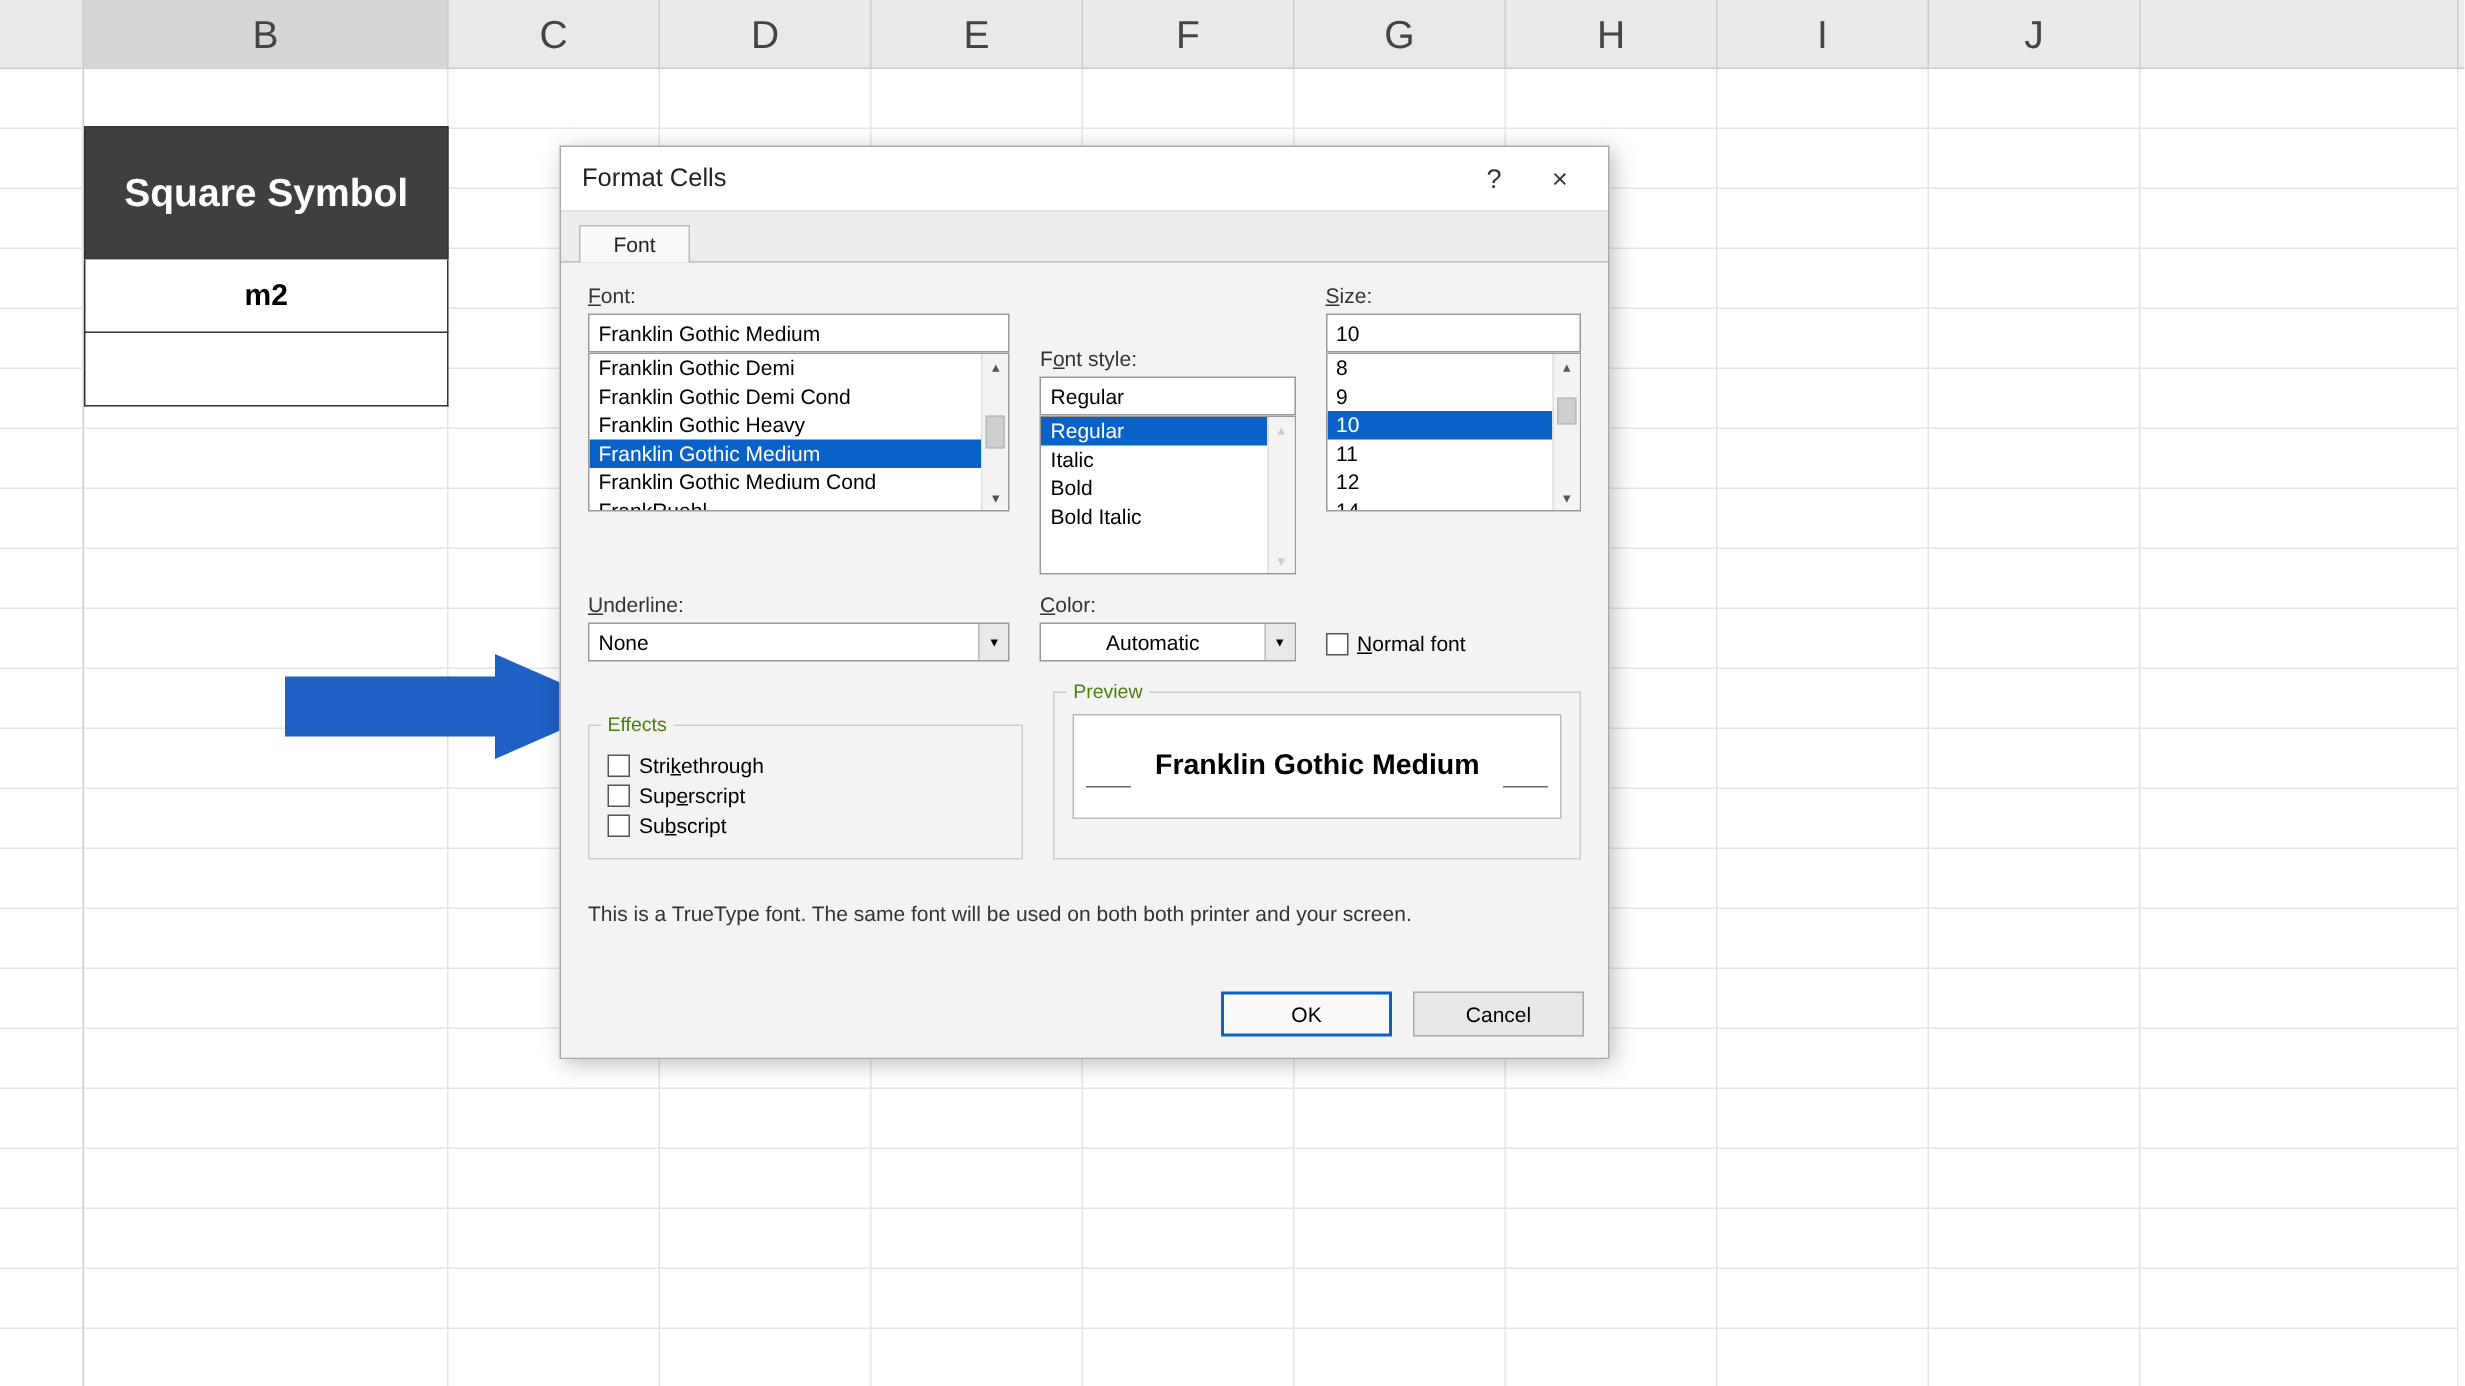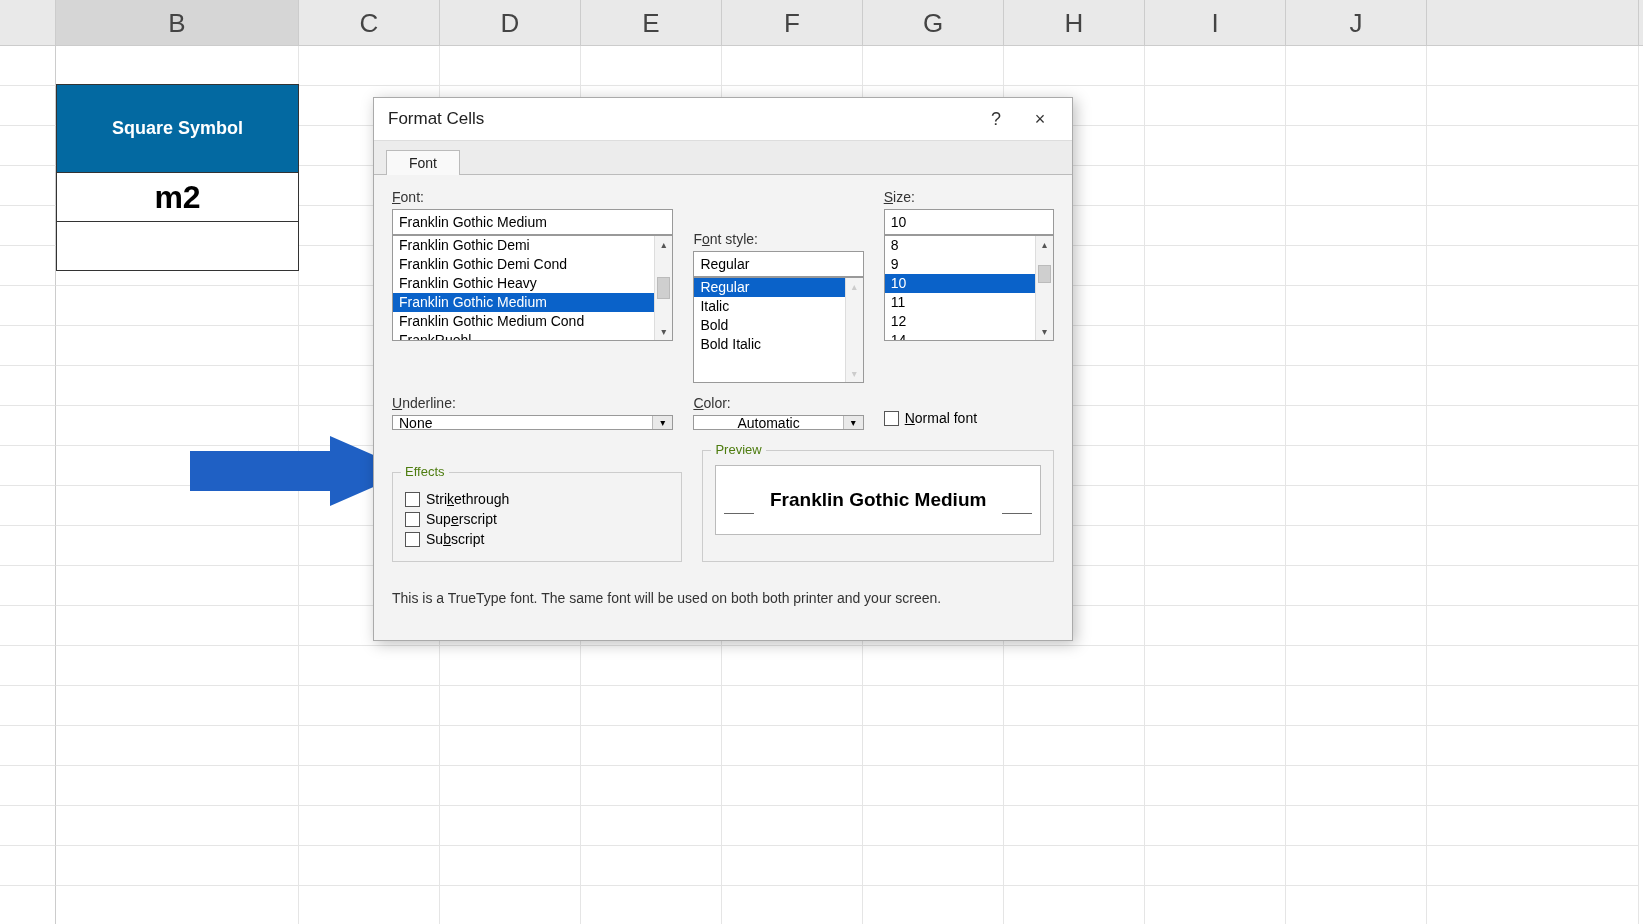--- a/index.html
+++ b/index.html
@@ -49,35 +49,35 @@
   .wG { width: 141px; }
   .wH { width: 141px; }
   .wI { width: 141px; }
   .wJ { width: 141px; }
   .wK { width: 212px; }
 
   .cell-blue-header {
     position: absolute;
     left: 56px; top: 84px;
     width: 243px; height: 89px;
-    background: #0369a1;
+    background: #404040;
     border: 1px solid #333;
     color: #fff;
-    font-size: 18px;
+    font-size: 26px;
     font-weight: bold;
     display:flex; align-items:center; justify-content:center;
   }
   .cell-m2 {
     position: absolute;
     left: 56px; top: 173px;
     width: 243px; height: 49px;
     border-left: 1px solid #333;
     border-right: 1px solid #333;
     border-bottom: 1px solid #333;
-    font-size: 32px;
+    font-size: 20px;
     font-weight: bold;
     display:flex; align-items:center; justify-content:center;
     background:#fff;
   }
   .cell-empty {
     position: absolute;
     left: 56px; top: 222px;
     width: 243px; height: 49px;
     border-left: 1px solid #333;
     border-right: 1px solid #333;
@@ -176,21 +176,21 @@
   .scroll .track { flex:1; background:#f3f3f3; position:relative;}
   .scroll .thumb { position:absolute; left:2px; right:2px; background:#cfcfcf; border:1px solid #bbb;}
   .fcol-font { flex: 1.9; }
   .fcol-style { flex: 1.15; margin-top: 42px; }
   .fcol-size { flex: 1.15; }
   .row2 { display:flex; gap:20px; margin-top: 12px; align-items: flex-end; }
   .dropdown {
     display:flex;
     border:1px solid #999;
     background:#fff;
-    height:15px;
+    height:26px;
     align-items:center;
   }
   .dropdown .ddtxt { flex:1; padding:0 6px; font-size:14px; }
   .dropdown .ddbtn { width:20px; height:100%; background:#e9e9e9; border-left:1px solid #bbb; display:flex;align-items:center;justify-content:center;font-size:10px;}
   .check { display:flex; align-items:center; font-size:14px; margin:4px 0;}
   .check .box { width:15px;height:15px;border:1px solid #555;margin-right:6px;background:#fff;}
   .fieldset {
     border:1px solid #ccc;
     padding: 14px 12px 10px 12px;
     margin-top: 8px;
@@ -671,13 +671,17 @@
             <span class="uline" style="left:8px;"></span>
             <span>Franklin Gothic Medium</span>
             <span class="uline" style="right:8px;"></span>
           </div>
         </div>
       </div>
     </div>
 
     <div class="helptext">This is a TrueType font.  The same font will be used on both both printer and your screen.</div>
   </div>
+  <div class="buttons">
+    <div class="btn primary">OK</div>
+    <div class="btn">Cancel</div>
+  </div>
 </div>
 
 </body></html>

